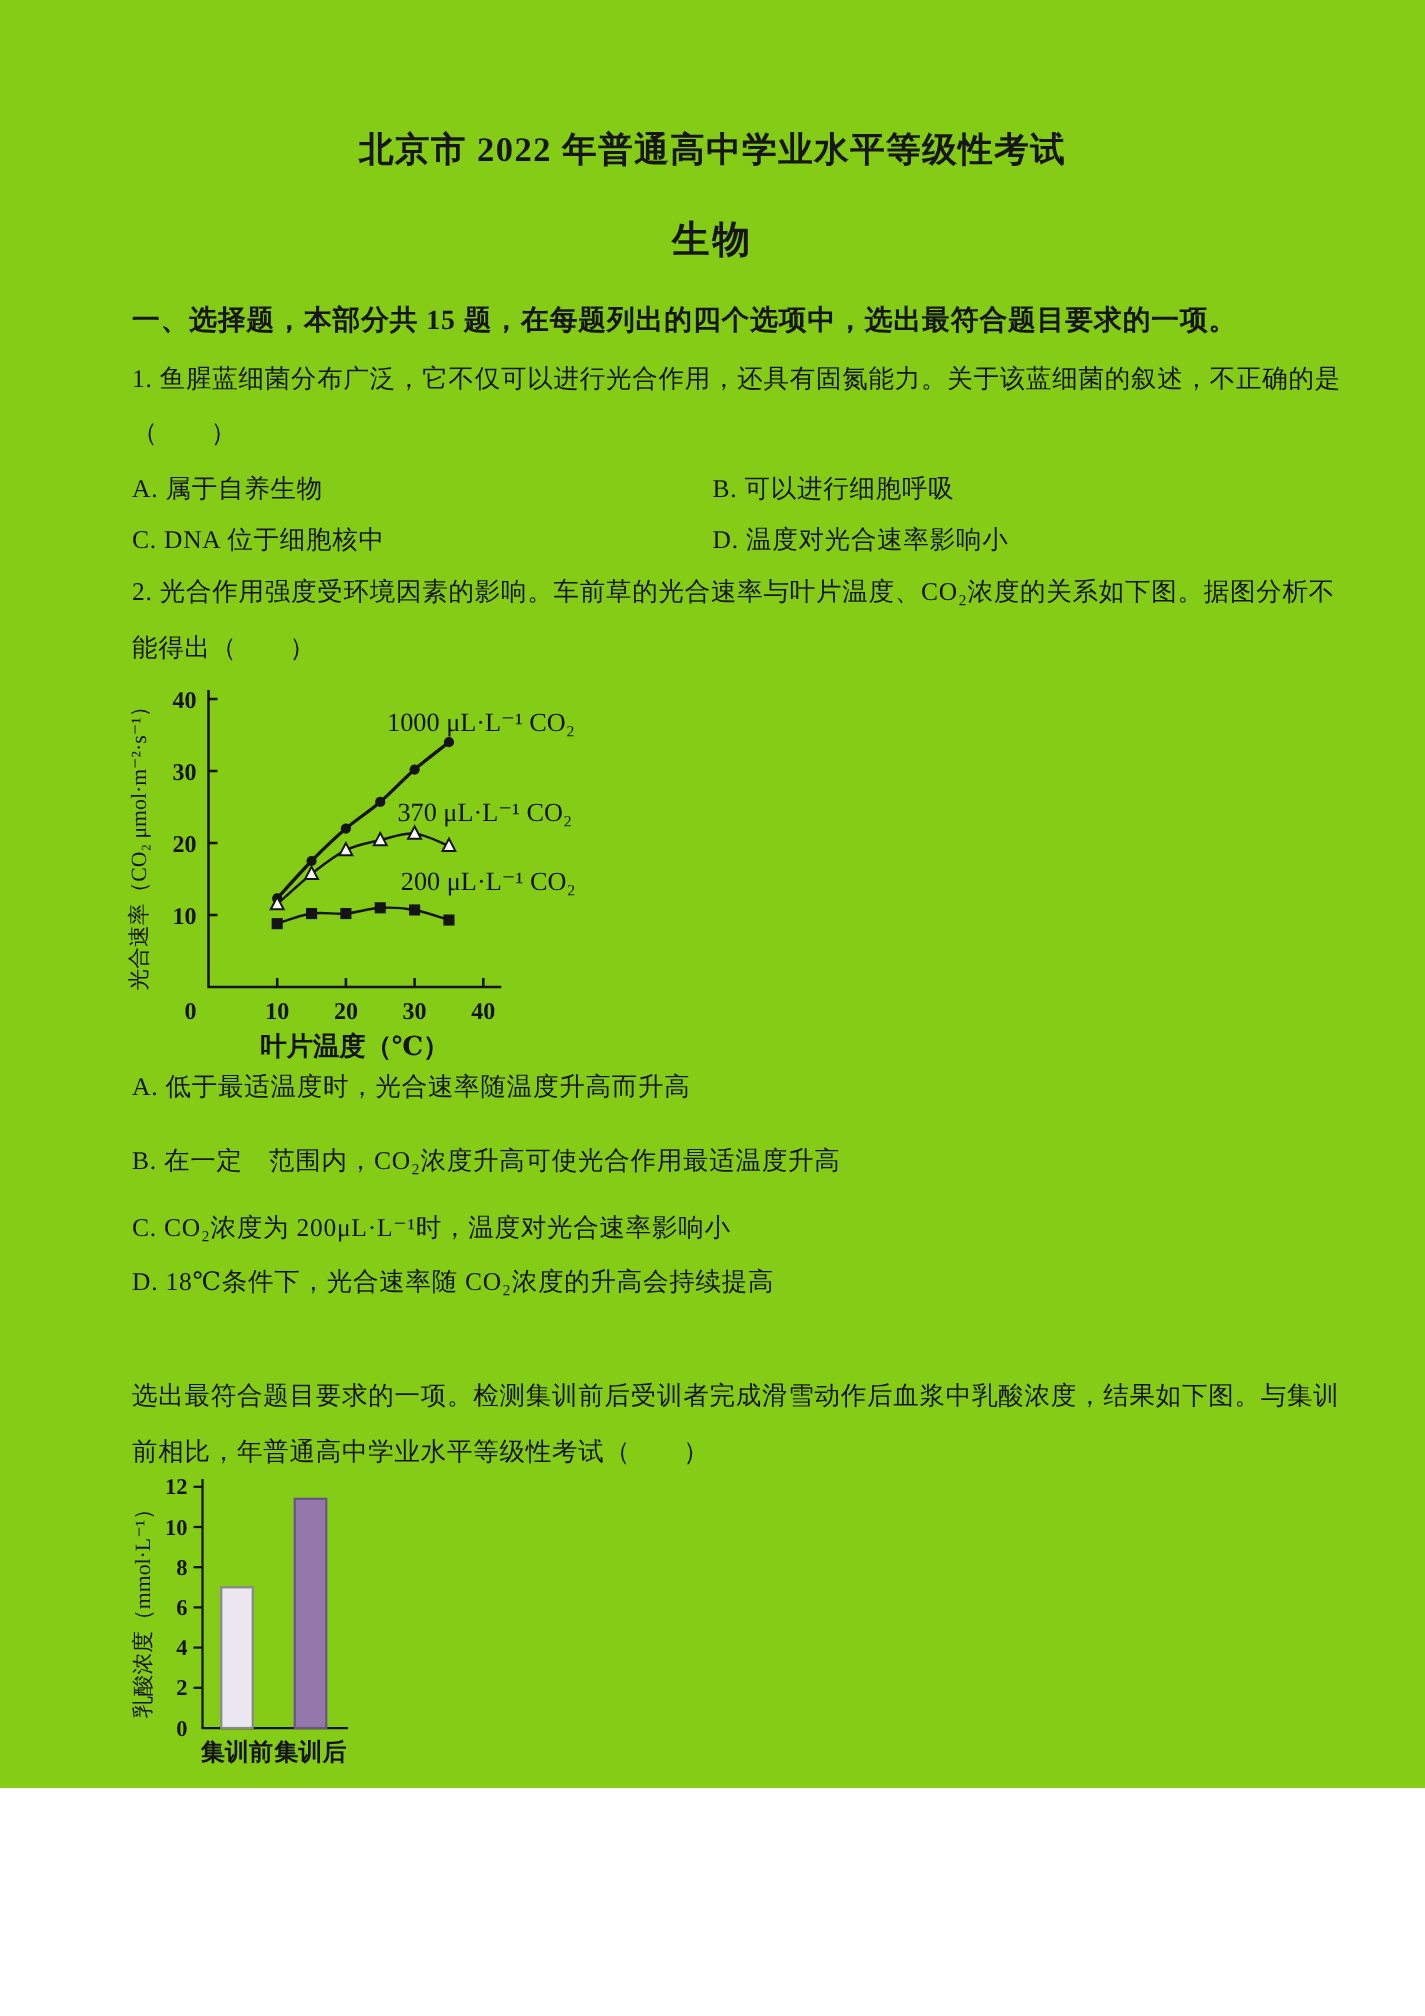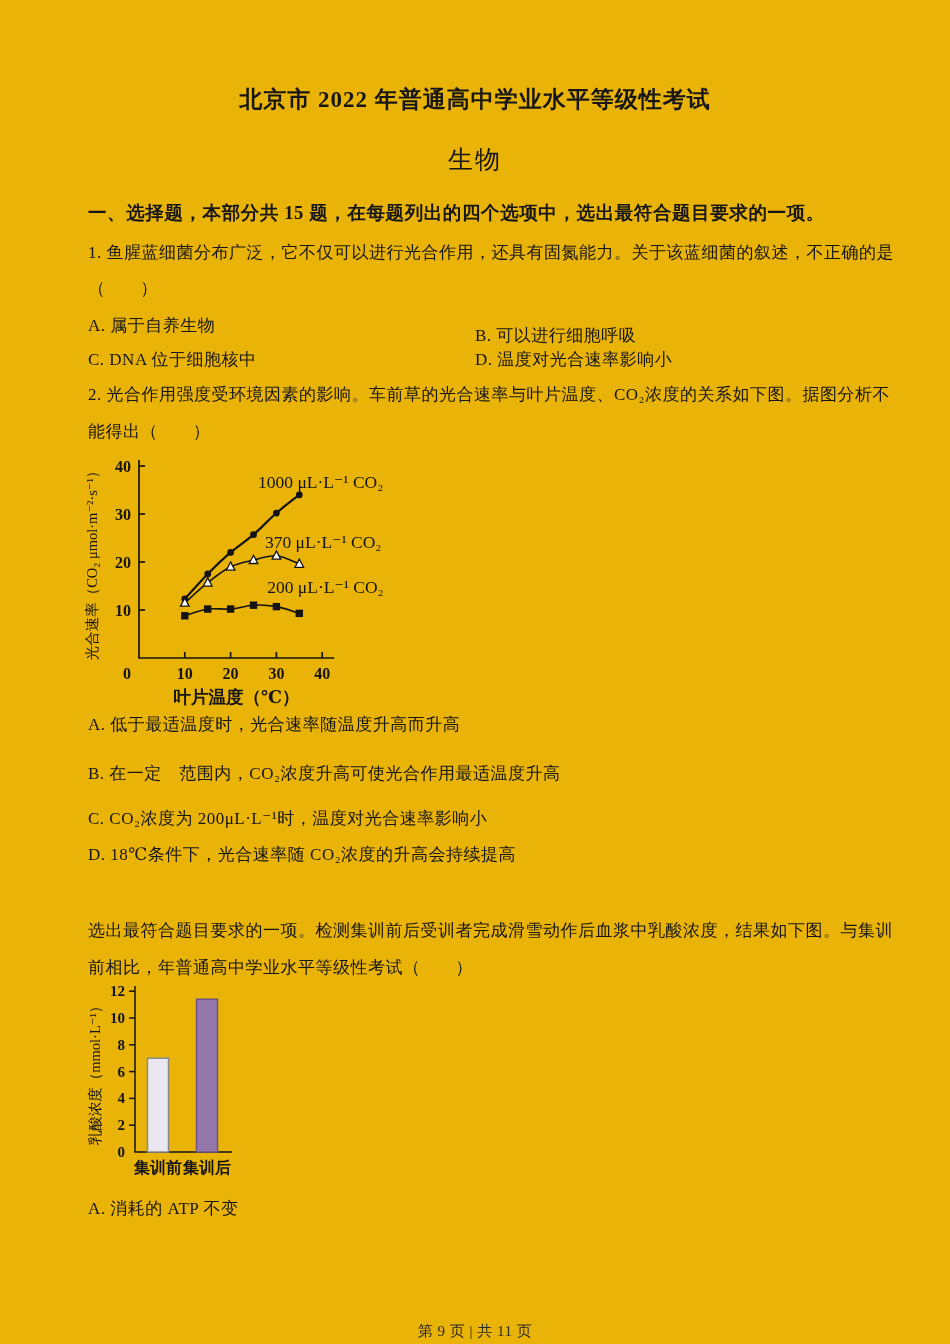--- a/index.html
+++ b/index.html
@@ -1,40 +1,40 @@
 <!DOCTYPE html>
 <html><head>
 <meta charset="utf-8">
 <style>
   html,body{margin:0;padding:0;background:#ffffff;}
-  .page{position:relative;width:950px;height:1344px;background:#eab308;color:#161616;
+  .page{position:relative;width:950px;height:1192px;background:#84cc16;color:#161616;
         font-family:"Liberation Serif","DejaVu Serif",serif;font-size:17px;overflow:hidden;}
   .abs{position:absolute;white-space:nowrap;text-align:center;}
   .center{left:0;right:0;text-align:center;}
   .title{font-size:23px;font-weight:bold;letter-spacing:1px;}
-  .subject{font-size:25px;font-weight:normal;letter-spacing:2px;}
+  .subject{font-size:25px;font-weight:bold;letter-spacing:2px;}
   .section{font-weight:bold;font-size:18.5px;letter-spacing:0.6px;}
   .body-line{font-size:17px;letter-spacing:0.5px;}
   .footer{font-size:15px;color:#2a2a2a;letter-spacing:0.5px;}
   svg{position:absolute;overflow:visible;}
   svg text{font-family:"Liberation Serif","DejaVu Serif",serif;fill:#141414;}
 </style>
 </head>
 <body>
 
 <div class="page">
 
   <div class="abs center title" style="top:84px">北京市 2022 年普通高中学业水平等级性考试</div>
   <div class="abs center subject" style="top:143px">生物</div>
   <div class="abs section" style="top:200px;left:88px">一、选择题，本部分共 15 题，在每题列出的四个选项中，选出最符合题目要求的一项。</div>
 
   <div class="abs body-line" style="top:241px;left:88px">1. 鱼腥蓝细菌分布广泛，它不仅可以进行光合作用，还具有固氮能力。关于该蓝细菌的叙述，不正确的是</div>
   <div class="abs body-line" style="top:277px;left:88px">（　　）</div>
   <div class="abs body-line" style="top:314px;left:88px">A. 属于自养生物</div>
-  <div class="abs body-line" style="top:324px;left:475px">B. 可以进行细胞呼吸</div>
+  <div class="abs body-line" style="top:314px;left:475px">B. 可以进行细胞呼吸</div>
   <div class="abs body-line" style="top:348px;left:88px">C. DNA 位于细胞核中</div>
   <div class="abs body-line" style="top:348px;left:475px">D. 温度对光合速率影响小</div>
 
   <div class="abs body-line" style="top:383px;left:88px">2. 光合作用强度受环境因素的影响。车前草的光合速率与叶片温度、CO₂浓度的关系如下图。据图分析不</div>
   <div class="abs body-line" style="top:420px;left:88px">能得出（　　）</div>
 
   <svg id="line-chart" style="left:84px;top:452px" width="360" height="256">
       <g stroke="#141414" stroke-width="1.7" fill="none">
         <path d="M 55 8 L 55 206 L 250.2 206"></path>
         <line x1="55" y1="158" x2="61" y2="158"></line>

